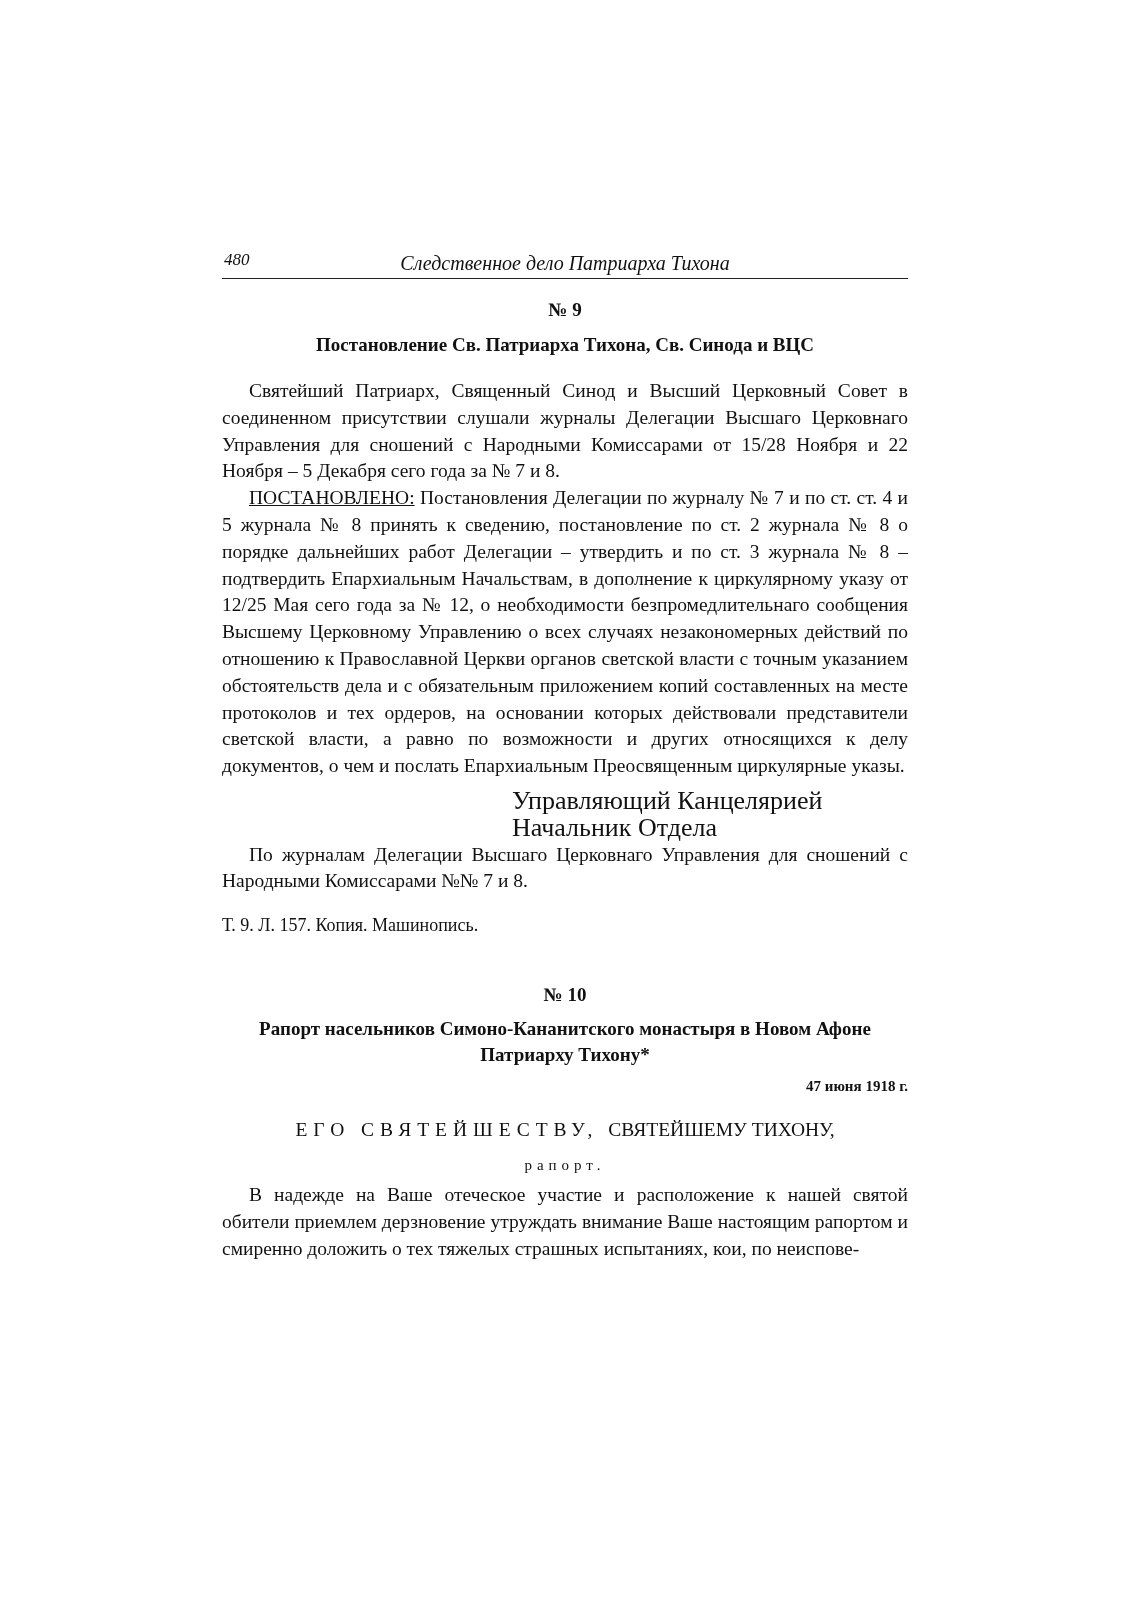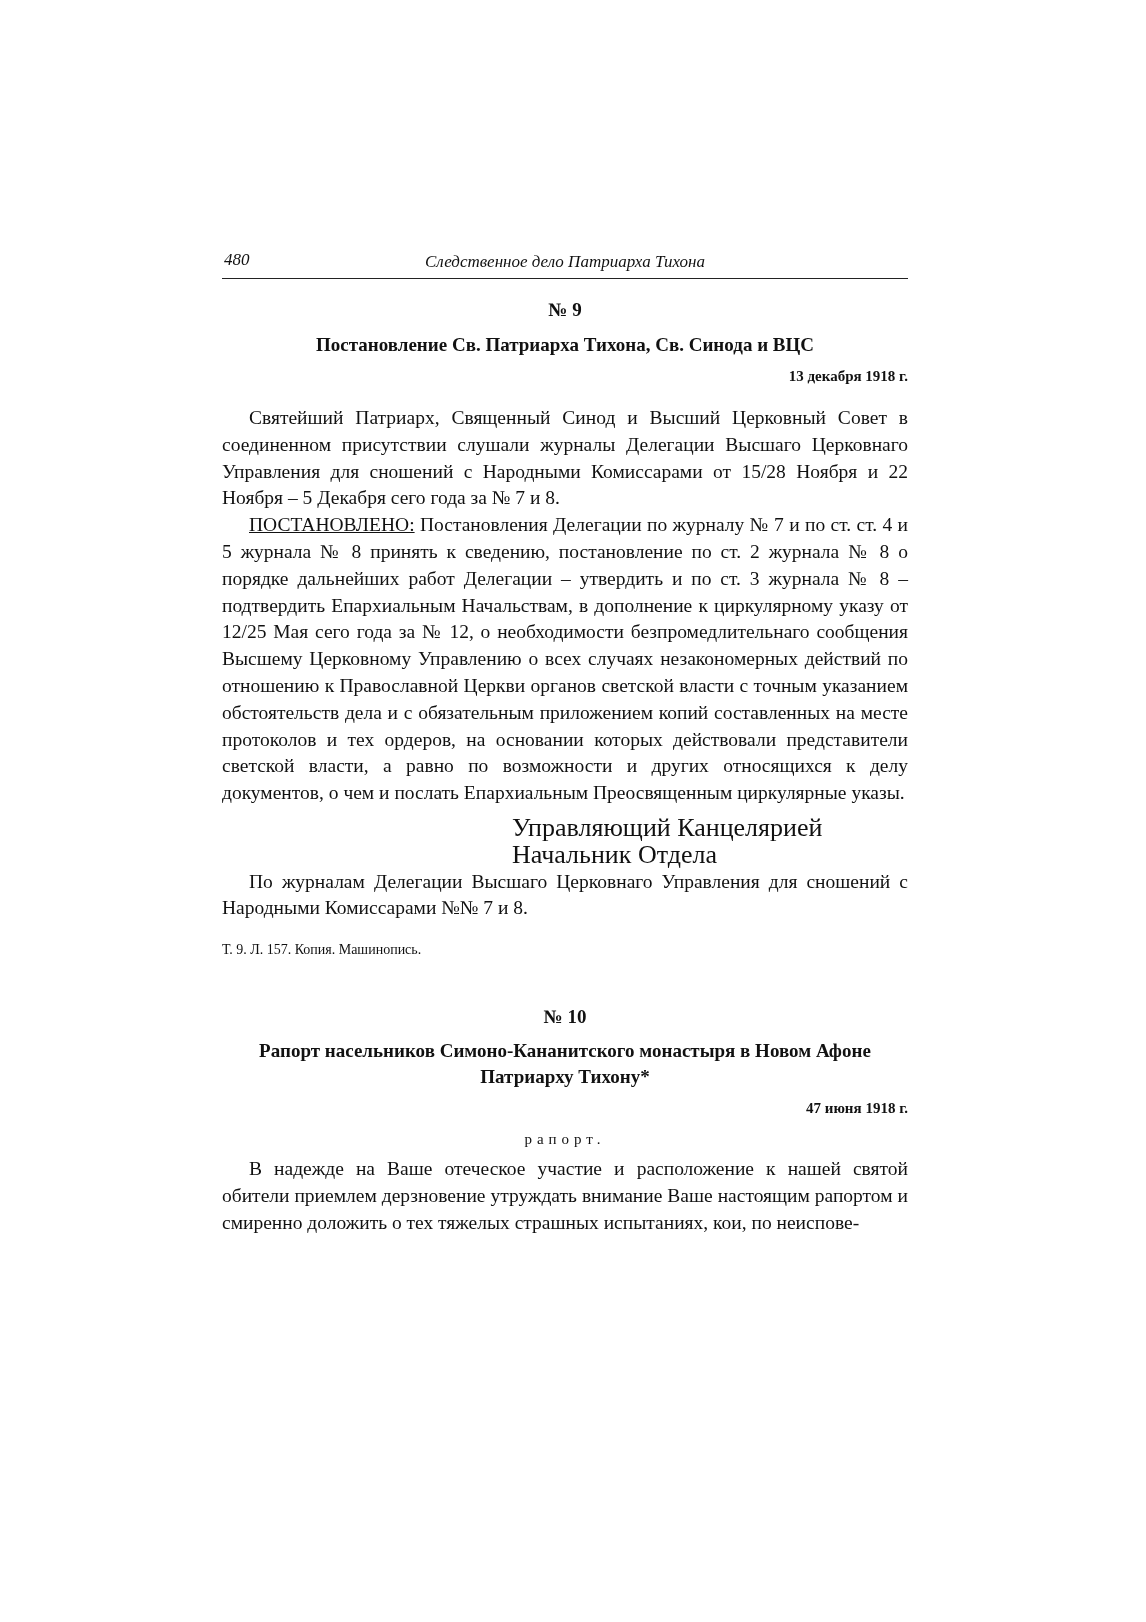--- a/index.html
+++ b/index.html
@@ -1,54 +1,54 @@
 <!DOCTYPE html>
 <html><head>
   <meta charset="utf-8">
   <style>
     html, body { margin: 0; padding: 0; background: #ffffff; }
     body { width: 1146px; height: 1622px; position: relative; overflow: hidden; color: #111; font-family: "Liberation Serif", serif; }
     .page { position: absolute; left: 222px; top: 244px; width: 686px; }
     .running-head { position: relative; height: 34px; border-bottom: 1.6px solid #222; }
     .page-number { position: absolute; left: 2px; top: 6px; font-size: 17px; font-weight: normal; font-style: italic; }
-    .running-title { position: absolute; left: 0; right: 0; top: 8px; text-align: center; font-size: 17px; font-style: italic; }
+    .running-title { position: absolute; left: 0; right: 0; top: 8px; text-align: center; font-size: 20px; font-style: italic; }
     .doc-number { text-align: center; font-weight: bold; font-size: 19px; }
     .doc-title { text-align: center; font-weight: bold; font-size: 19px; line-height: 26px; }
     .doc-date { text-align: right; font-weight: bold; font-size: 15px; }
     .para { font-size: 19.5px; line-height: 26.8px; text-align: justify; margin: 0; }
     .indent { text-indent: 27px; }
     .underline { text-decoration: underline; }
     .sig { padding-left: 290px; font-size: 26px; line-height: 26.8px; }
-    .source { font-size: 14px; }
+    .source { font-size: 18px; }
     .address { text-align: center; font-size: 19.5px; line-height: 26px; }
     .spaced { letter-spacing: 6px; }
     .raport { text-align: center; font-size: 15px; letter-spacing: 5px; }
   </style>
 </head>
 <body>
 
 <div class="page">
   <div class="running-head">
     <span class="page-number">480</span>
     <span class="running-title">Следственное дело Патриарха Тихона</span>
   </div>
 
   <section>
     <div class="doc-number" style="margin-top:20px;">№ 9</div>
     <div class="doc-title" style="margin-top:11px;">Постановление Св. Патриарха Тихона, Св. Синода и ВЦС</div>
-    <div class="doc-date" style="margin-top:10px;">13 декабря 1918 г.</div>
     <p class="para indent" style="margin-top:20px;">Святейший Патриарх, Священный Синод и Высший Церковный Совет в соединенном присутствии слушали журналы Делегации Высшаго Церковнаго Управления для сношений с Народными Комиссарами от 15/28 Ноября и 22 Ноября – 5 Декабря сего года за №  7 и 8.</p>
     <p class="para indent"><span class="underline">ПОСТАНОВЛЕНО:</span><span> Постановления Делегации по журналу №  7 и по ст. ст. 4 и 5 журнала №  8 принять к сведению, постановление по ст. 2 журнала № 8 о порядке дальнейших работ Делегации – утвердить и по ст. 3 журнала № 8 – подтвердить Епархиальным Начальствам, в дополнение к циркулярному указу от 12/25 Мая сего года за №  12, о необходимости безпромедлительнаго сообщения Высшему Церковному Управлению о всех случаях незакономерных действий по отношению к Православной Церкви органов светской власти с точным указанием обстоятельств дела и с обязательным приложением копий составленных на месте протоколов и тех ордеров, на основании которых действовали представители светской власти, а равно по возможности и других относящихся к делу документов, о чем и послать Епархиальным Преосвященным циркулярные указы.</span></p>
     <div class="sig" style="margin-top:8px;">Управляющий Канцелярией</div>
     <div class="sig">Начальник Отдела</div>
     <p class="para indent">По журналам Делегации Высшаго Церковнаго Управления для сношений с Народными Комиссарами №№  7 и 8.</p>
     <div class="source" style="margin-top:20px;">Т.  9. Л. 157. Копия. Машинопись.</div>
   </section>
 
   <section>
     <div class="doc-number" style="margin-top:48px;">№ 10</div>
     <div class="doc-title" style="margin-top:10px;">Рапорт насельников Симоно-Кананитского монастыря в Новом Афоне</div>
     <div class="doc-title">Патриарху Тихону*</div>
     <div class="doc-date" style="margin-top:10px;">47 июня 1918 г.</div>
+    <div class="address" style="margin-top:22px;"><span class="spaced">ЕГО СВЯТЕЙШЕСТВУ,</span>&nbsp;&nbsp;<span>СВЯТЕЙШЕМУ ТИХОНУ,</span></div>
     <div class="raport" style="margin-top:14px;">рапорт.</div>
     <p class="para indent" style="margin-top:8px;">В надежде на Ваше отеческое участие и расположение к нашей святой обители приемлем дерзновение утруждать внимание Ваше настоящим рапортом и смиренно доложить о тех тяжелых страшных испытаниях, кои, по неиспове-</p>
   </section>
 </div>
 
 </body></html>

